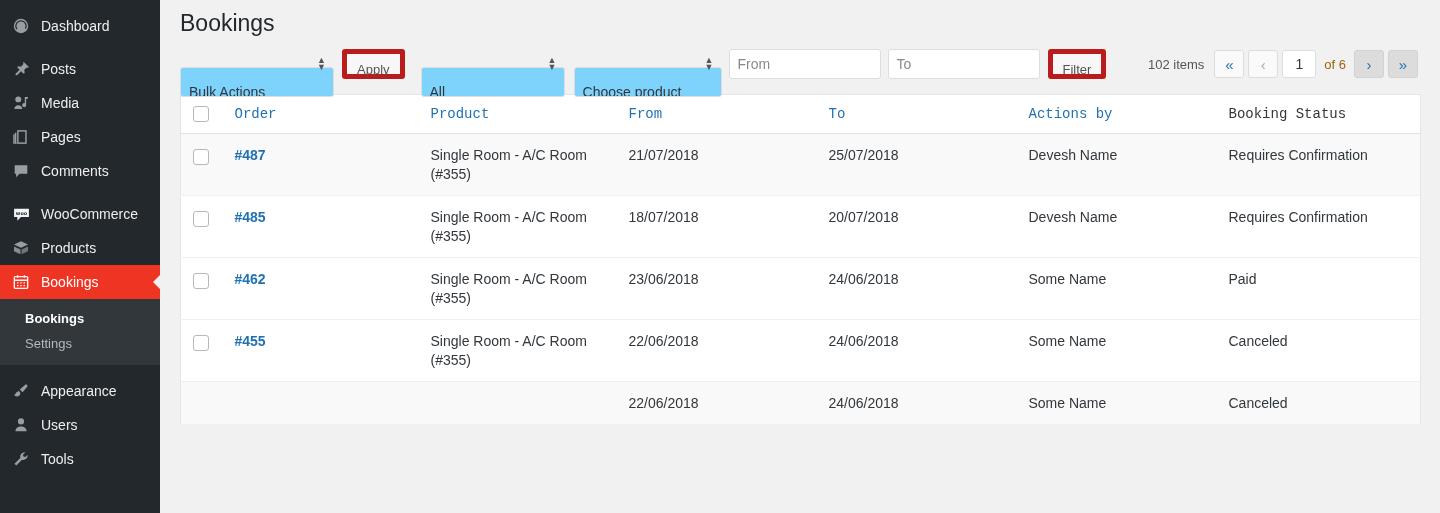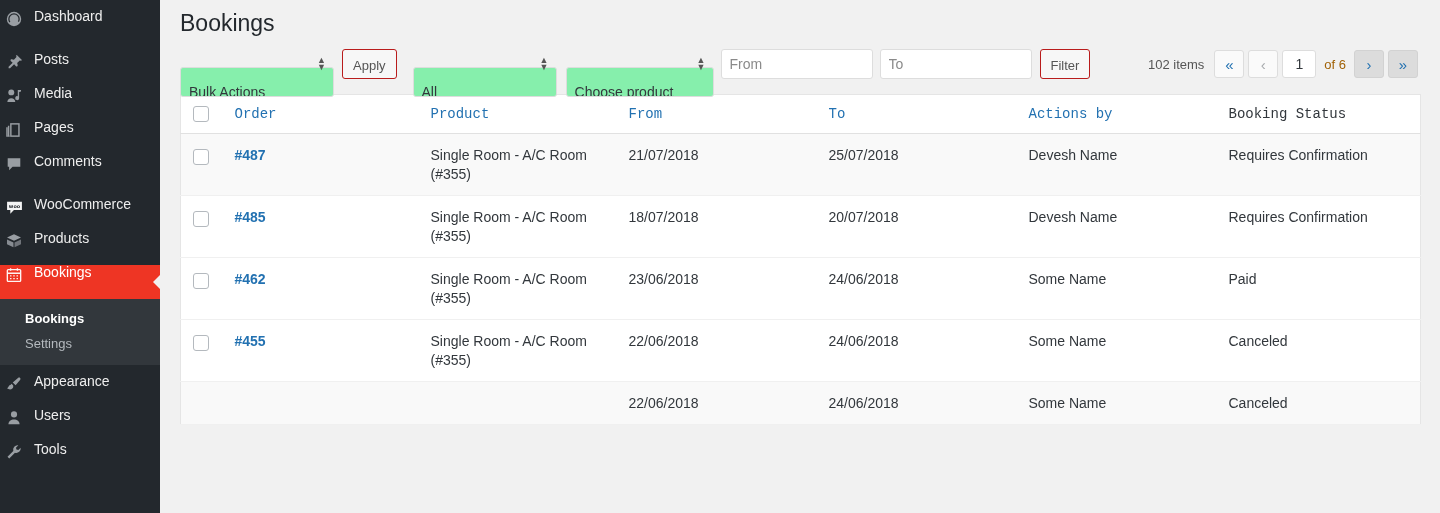--- a/index.html
+++ b/index.html
@@ -14,22 +14,22 @@
 
   
   #sidebar {
     width: 160px; min-width: 160px; height: 513px;
     background: #23282d; color: #eee;
     position: relative; overflow: hidden;
   }
   .menu-group { padding: 0; }
   .sep { height: 9px; }
   .menu-item {
-    display: flex; align-items: flex-start;
-    height: 34px; padding: 0 0 0 4px;
+    display: flex; align-items: center;
+    height: 34px; padding: 0 0 0 11px;
     color: #eee; font-size: 14px; line-height: 1;
     position: relative; cursor: pointer;
   }
   .menu-item .mi-ico {
     width: 20px; height: 20px; margin-right: 10px;
     display: inline-flex; align-items: center; justify-content: center;
     flex: 0 0 20px; opacity: .95;
   }
   .menu-item .mi-ico svg { display: block; }
   .menu-item .mi-label { white-space: nowrap; }
@@ -70,34 +70,34 @@
   .tablenav { display: flex; align-items: center; height: 32px; margin-bottom: 14px; position: relative; }
   .ctrl {
     height: 30px; font-size: 14px; color: #32373c;
     border: 1px solid #ddd; border-radius: 3px; background: #fff;
     padding: 0 8px; outline: none;
     font-family: "Liberation Sans", "DejaVu Sans", sans-serif;
   }
   .select-wrap { position: relative; display: inline-block; }
   .select-wrap select {
     height: 30px; font-size: 14px; color: #32373c;
-    border: 1px solid #ddd; border-radius: 3px; background: #86efac;
+    border: 1px solid #ddd; border-radius: 3px; background: #7dd3fc;
     padding: 16px 26px 0 8px; appearance: none; -webkit-appearance: none;
     outline: none; cursor: pointer;
     font-family: "Liberation Sans", "DejaVu Sans", sans-serif;
     margin-top: 40px;
   }
   .select-wrap .sel-arrows {
     position: absolute; right: 8px; top: 50%; transform: translateY(-50%);
     font-size: 9px; line-height: 7px; color: #555; pointer-events: none;
     display: flex; flex-direction: column; align-items: center;
   }
   .btn-secondary {
     height: 30px; padding: 8px 10px; font-size: 13px; color: #555;
-    background: #f7f7f7; border: 1px solid #b91c1c; border-radius: 3px;
+    background: #f7f7f7; border: 5px solid #b91c1c; border-radius: 3px;
     cursor: pointer; font-family: "Liberation Sans", "DejaVu Sans", sans-serif;
   }
   .ctrl::placeholder { color: #8a8a8a; opacity: 1; }
   .sel-bulk { width: 154px; }
   .sel-status { width: 144px; }
   .sel-product { width: 148px; }
   .inp-from { width: 152px; }
   .inp-to { width: 152px; }
 
   .pager { position: absolute; right: 0; top: 0; display: flex; align-items: center; height: 32px; }

